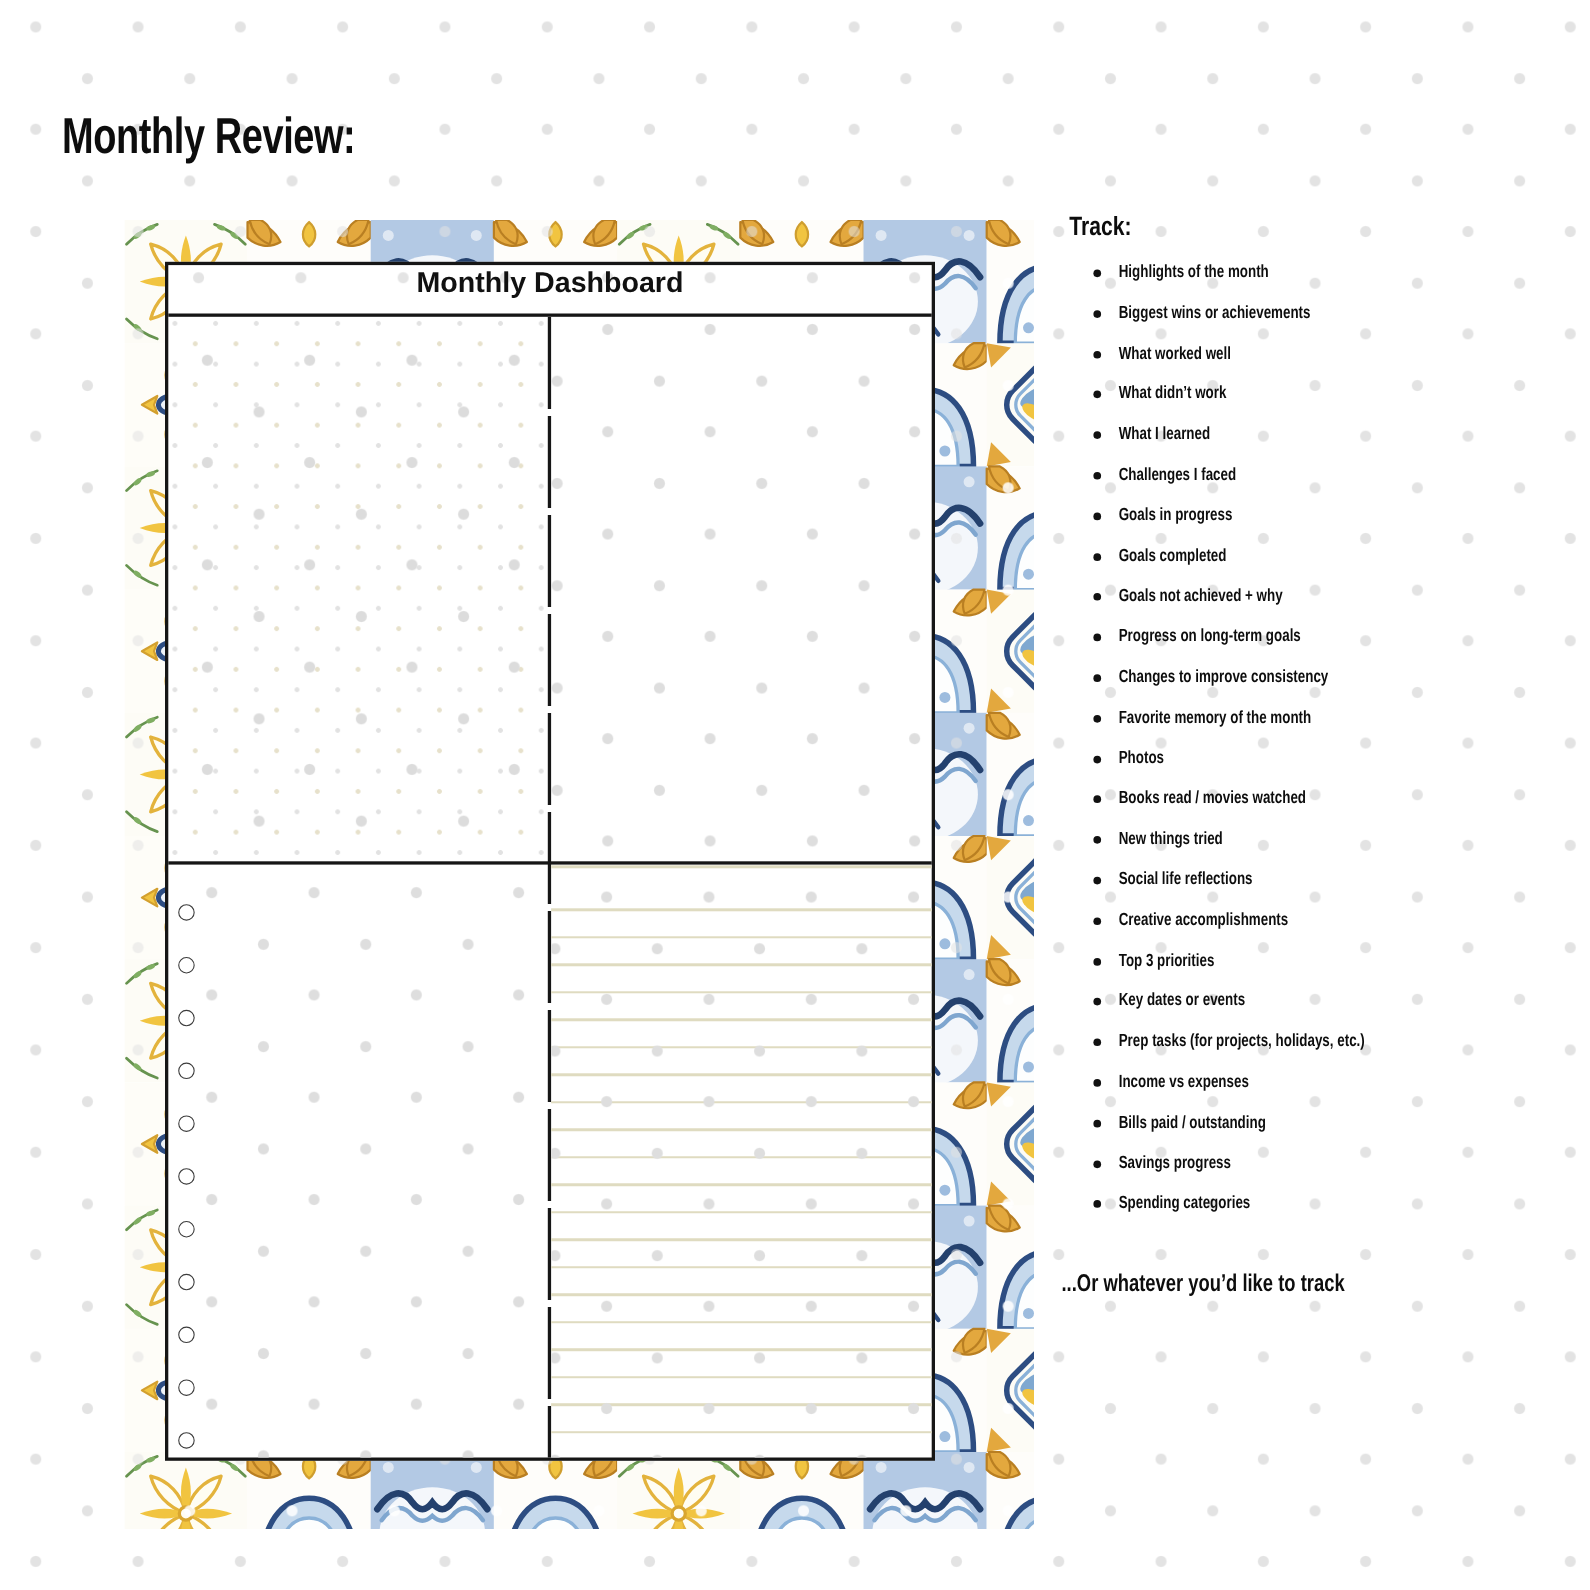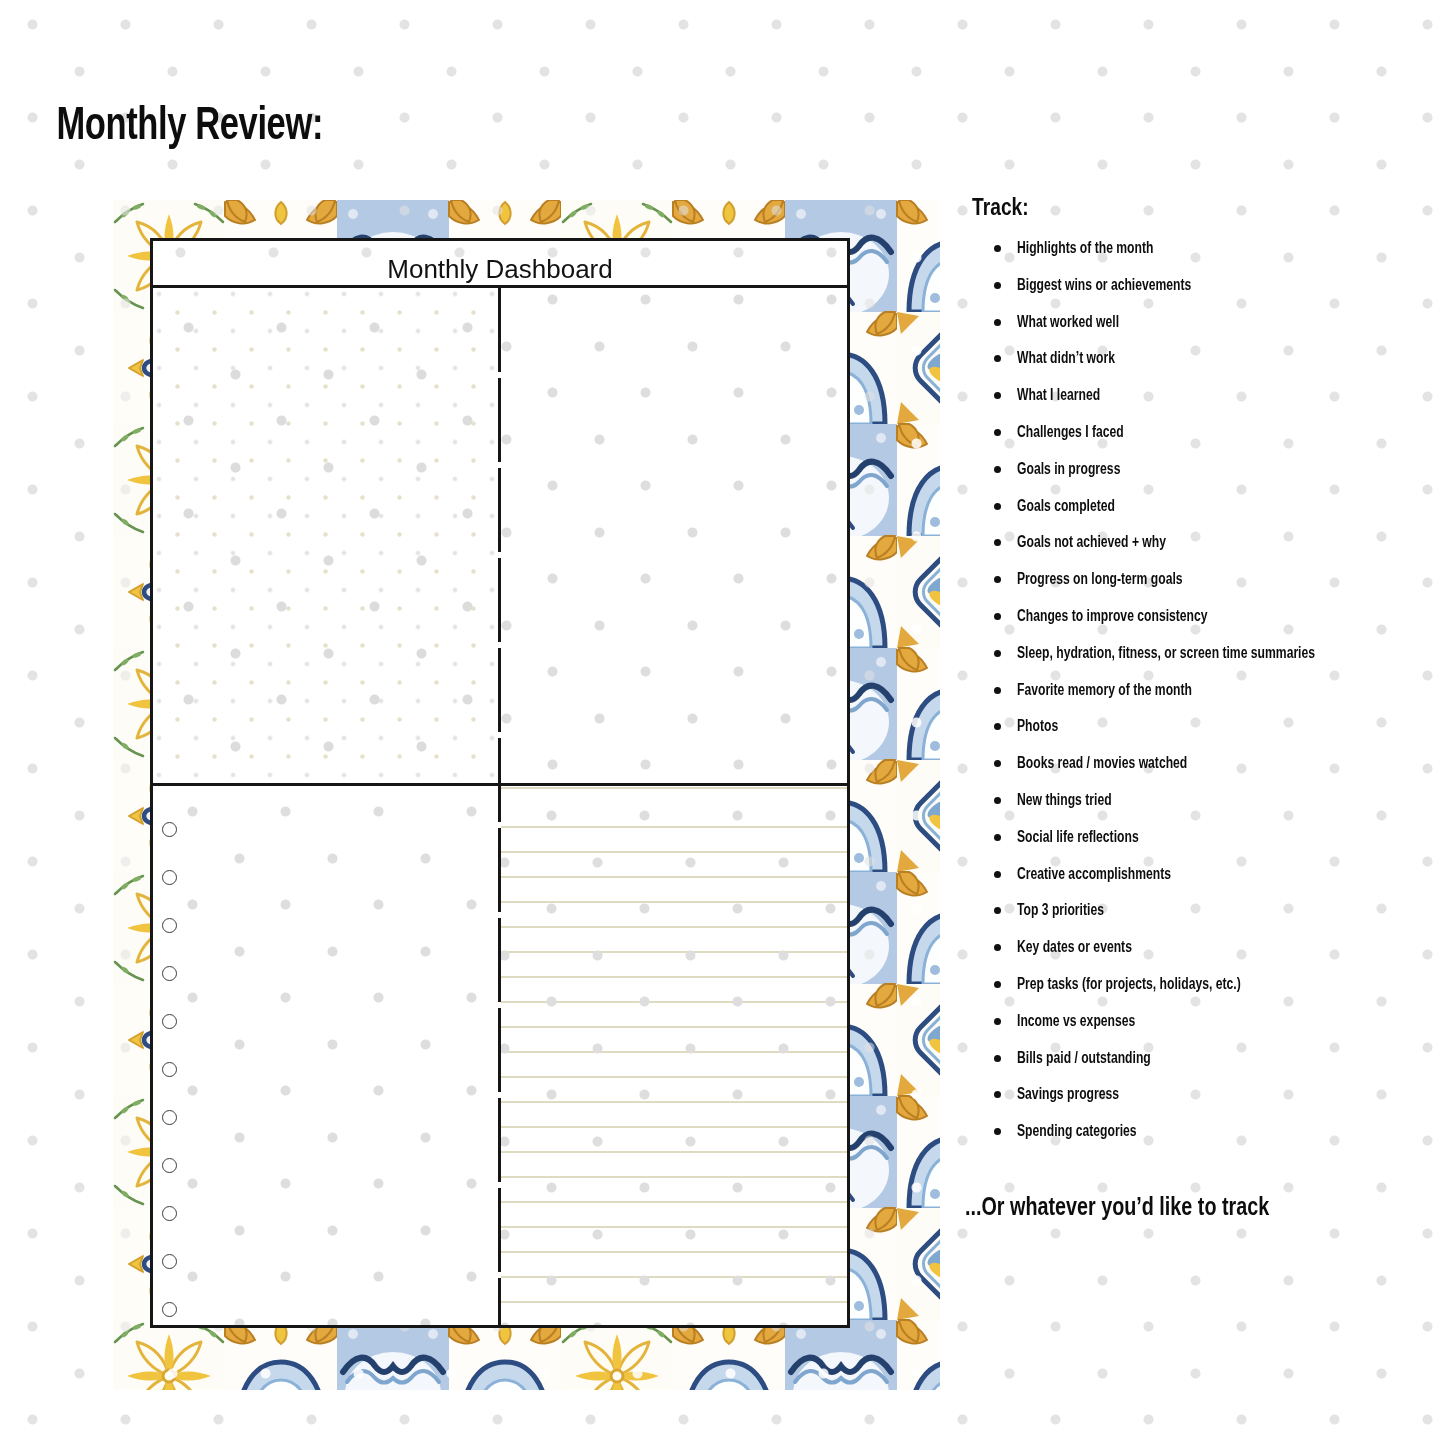--- a/index.html
+++ b/index.html
@@ -26,22 +26,22 @@
   .tile-dots{position:absolute;inset:0;pointer-events:none;
     background-image:
       radial-gradient(circle,rgba(255,255,255,.85) 4.5px,rgba(255,255,255,0) 5.5px),
       radial-gradient(circle,rgba(226,226,226,.55) 4.5px,rgba(226,226,226,0) 5.5px);
     background-size:93px 93px,93px 93px;
     background-position:13px 11px,59px 57px;}
 
   
   .sheet{position:absolute;left:37px;top:38px;width:694px;height:1084px;background:#fff;
     border:3px solid #161616;}
-  .sheet-header{height:44px;border-bottom:3px solid #161616;display:flex;align-items:flex-end;
-    justify-content:center;font-size:26px;font-weight:400;color:#111;
+  .sheet-header{height:44px;border-bottom:3px solid #161616;display:flex;align-items:flex-start;
+    justify-content:center;font-size:26px;font-weight:700;color:#111;
     background-image:
       radial-gradient(circle,#e4e4e4 4.5px,rgba(228,228,228,0) 5.5px),
       radial-gradient(circle,#e4e4e4 4.5px,rgba(228,228,228,0) 5.5px);
     background-size:93px 93px,93px 93px;background-position:28px 12px,74px 58px;}
   .sheet-main{position:absolute;left:0;top:47px;width:694px;height:1037px;}
   .q{position:absolute;}
   .q-tl{left:0;top:0;width:345px;height:495px;
     background-image:
       radial-gradient(circle,#dcdcdc 4.5px,rgba(220,220,220,0) 5.5px),
       radial-gradient(circle,#dcdcdc 4.5px,rgba(220,220,220,0) 5.5px),
@@ -75,21 +75,21 @@
 
   
   .track{position:absolute;left:965px;top:193px;width:470px;}
   .track-h{margin:0;font-size:24px;font-weight:700;}
   .track-h .cond{transform:scaleX(.8);}
   .track-list{list-style:none;margin:9px 0 0;padding:0;}
   .track-list li{position:relative;height:36.8px;line-height:36.8px;padding-left:52px;
     font-size:16px;font-weight:700;white-space:nowrap;}
   .track-list li::before{content:"";position:absolute;left:29px;top:15px;width:7px;height:7px;
     border-radius:50%;background:#111;}
-  .track-footer{margin:41px 0 0;font-size:26px;font-weight:700;}
+  .track-footer{margin:41px 0 0;font-size:22px;font-weight:700;}
 </style>
 </head>
 <body>
 
 <div class="canvas">
 
   <h1 id="page-title"><span class="cond c-center">Monthly Review:</span></h1>
 
   <div class="planner">
     <svg id="tiles" width="896" height="1232" xmlns="http://www.w3.org/2000/svg" aria-hidden="true">
@@ -322,21 +322,20 @@
       <li><span class="cond">Biggest wins or achievements</span></li>
       <li><span class="cond">What worked well</span></li>
       <li><span class="cond">What didn’t work</span></li>
       <li><span class="cond">What I learned</span></li>
       <li><span class="cond">Challenges I faced</span></li>
       <li><span class="cond">Goals in progress</span></li>
       <li><span class="cond">Goals completed</span></li>
       <li><span class="cond">Goals not achieved + why</span></li>
       <li><span class="cond">Progress on long-term goals</span></li>
       <li><span class="cond">Changes to improve consistency</span></li>
-      <li><span class="cond">Sleep, hydration, fitness, or screen time summaries</span></li>
       <li><span class="cond">Favorite memory of the month</span></li>
       <li><span class="cond">Photos</span></li>
       <li><span class="cond">Books read / movies watched</span></li>
       <li><span class="cond">New things tried</span></li>
       <li><span class="cond">Social life reflections</span></li>
       <li><span class="cond">Creative accomplishments</span></li>
       <li><span class="cond">Top 3 priorities</span></li>
       <li><span class="cond">Key dates or events</span></li>
       <li><span class="cond">Prep tasks (for projects, holidays, etc.)</span></li>
       <li><span class="cond">Income vs expenses</span></li>

